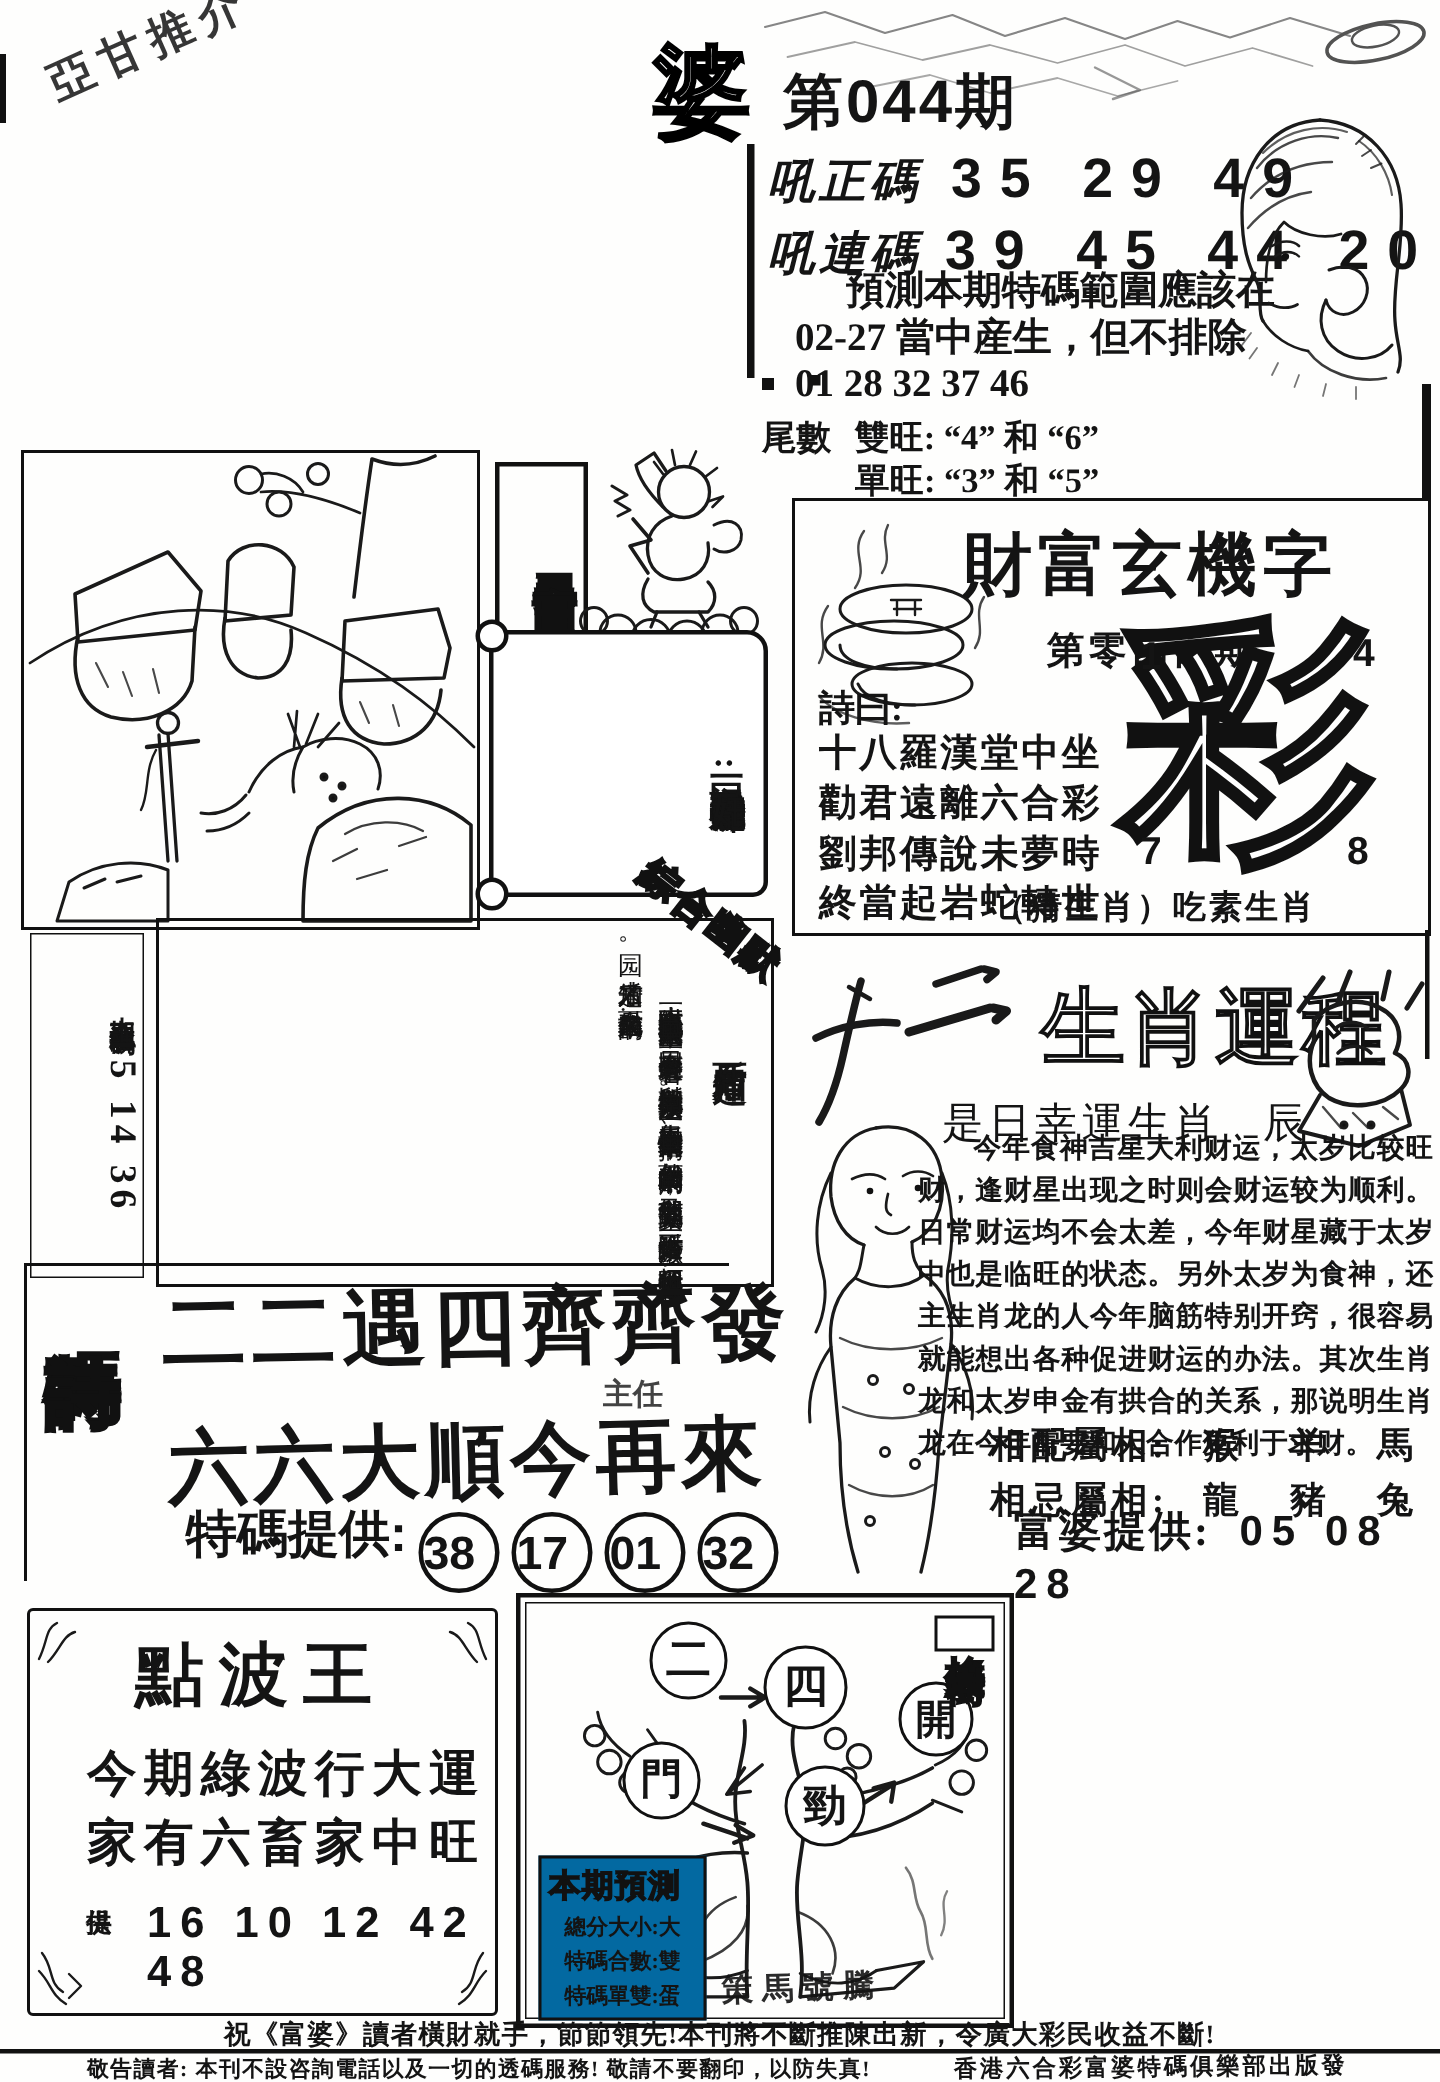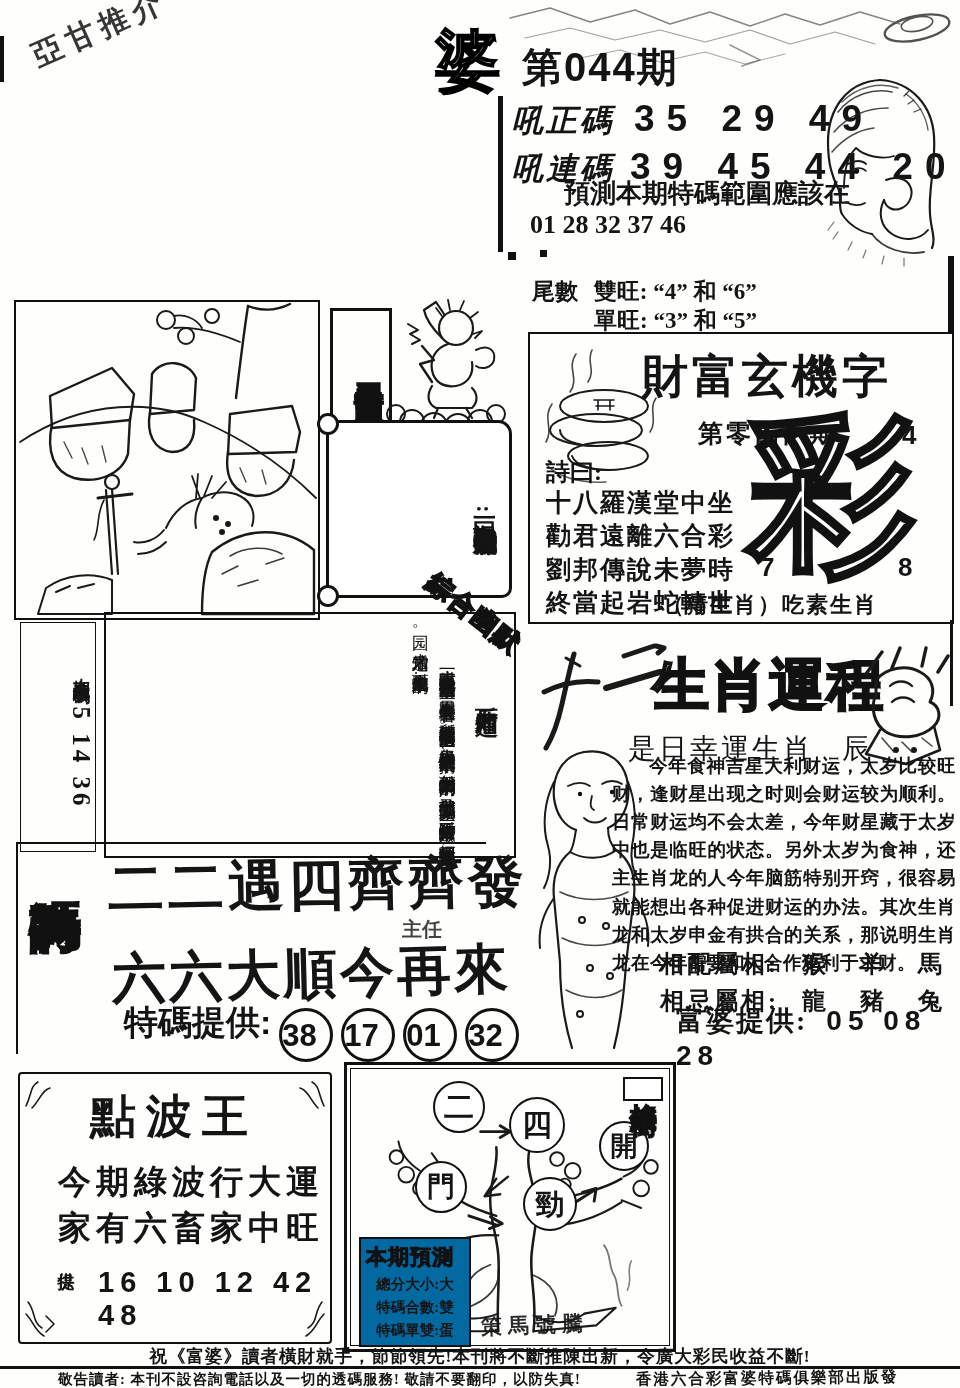--- a/index.html
+++ b/index.html
@@ -56,21 +56,21 @@
   .lucky-label { font-size:17px; font-weight:700; letter-spacing:2px; }
   .lucky-nums { font-size:25px; font-weight:900; margin-top:10px; letter-spacing:4px; }
   .humor-box { left:104px; top:612px; width:412px; height:246px; border:2.5px solid #111; padding:8px 10px; }
   .humor-stamp { left:418px; top:596px; transform:rotate(38deg); font-size:26px; font-weight:900;
                  color:#fff; -webkit-text-stroke:2px #111; letter-spacing:2px; }
   .humor-flow { width:100%; height:100%; line-height:1.58; }
   .humor-title { font-size:23px; font-weight:900; padding-top:66px; margin-left:8px; letter-spacing:2px; }
   .humor-text { font-size:17px; text-indent:2.1em; letter-spacing:.5px; }
 
   
-  .sx-title { left:653px; top:648px; font-size:56px; font-weight:700; letter-spacing:2px; color:#fff; -webkit-text-stroke:2.5px #111; }
+  .sx-title { left:694px; top:648px; font-size:56px; font-weight:400; letter-spacing:2px; color:#fff; -webkit-text-stroke:2.5px #111; }
   .sx-sub { left:628px; top:730px; font-size:28px; font-weight:400; letter-spacing:3px; }
   .sx-para { left:612px; top:752px; width:344px; font-size:18.5px; line-height:1.52; text-indent:2em;
              font-weight:600; letter-spacing:.5px; text-align:justify; }
   .sx-match { left:660px; top:946px; font-size:24px; font-weight:700; letter-spacing:3px; line-height:1.55; }
   .sx-provide { left:676px; top:1002px; font-size:28px; font-weight:700; letter-spacing:2px; }
   .sx-provide b { font-family:"Liberation Sans",sans-serif; letter-spacing:6px; font-weight:700; }
 
   
   .tms-frame { left:16px; top:842px; width:470px; height:212px; border-left:2.5px solid #111; border-top:2.5px solid #111; }
   .tms-label { left:28px; top:862px; font-size:50px; font-weight:900; line-height:1.12; color:#fff; -webkit-text-stroke:2.5px #111; }
@@ -134,20 +134,21 @@
   <span class="code-label">吼正碼</span>
   <span class="code-nums" style="margin-left:16px">35 29 49</span>
 </div>
 <div class="abs code-row" style="left:512px;top:146px;">
   <span class="code-label">吼連碼</span>
   <span class="code-nums" style="margin-left:12px">39 45 44 20</span>
 </div>
 
 <div class="abs pred" style="left:530px;top:178px;width:330px">
   <div style="padding-left:34px">預測本期特碼範圍應該在</div>
+  <div>02-27 當中産生，但不排除</div>
   <div>01 28 32 37 46</div>
 </div>
 
 <svg class="abs" style="left:808px;top:72px;width:142px;height:198px" viewBox="0 0 142 198">
   <path d="M72,8 C38,10 20,38 20,70 C20,92 24,104 30,116 C34,124 30,136 34,142" style="stroke-width:2.2"></path>
   <path d="M72,8 C104,10 124,34 126,64 C128,92 120,118 122,142 C123,158 128,166 124,176" style="stroke-width:2.2"></path>
   <path d="M30,40 C44,22 66,16 84,20 M26,60 C40,44 58,36 80,36 M24,80 C36,66 50,58 66,56" style="stroke-width:1.6;opacity:.8"></path>
   <path d="M34,30 C50,14 72,10 90,16 M98,22 C110,30 118,44 120,58" style="stroke-width:1.4;opacity:.7"></path>
   <path d="M36,116 C36,96 40,84 48,76 C56,84 74,88 86,84" style="stroke-width:1.8"></path>
   <path d="M40,92 C46,88 54,88 58,92" style="stroke-width:1.8"></path>
@@ -161,21 +162,21 @@
   <path d="M100,32 l6,-4 M106,40 l7,-3 M96,24 l5,-5" style="stroke-width:1.3;opacity:.8"></path>
   <path d="M26,150 l-6,8 M30,160 l-5,7 M44,170 l-4,8 M58,178 l-3,8 M76,184 l-2,8 M96,186 l0,8" style="stroke-width:1.2;opacity:.6"></path>
 </svg>
 
 <div class="sq" style="left:948px;top:256px;width:6px;height:76px"></div>
 <div class="sq" style="left:950px;top:620px;width:3px;height:86px"></div>
 <div class="sq" style="left:508px;top:252px;width:8px;height:8px"></div>
 <div class="sq" style="left:540px;top:250px;width:7px;height:7px"></div>
 <div class="sq" style="left:0px;top:36px;width:4px;height:46px"></div>
 
-<div class="abs weishu" style="left:532px;top:278px">
+<div class="abs weishu" style="left:508px;top:278px">
   <div>
     <span>尾數</span>
     <span style="margin-left:10px">雙旺: “4” 和 “6”</span>
   </div>
   <div style="padding-left:62px">單旺: “3” 和 “5”</div>
 </div>
 
 <div class="abs xuanji">
   <svg class="abs" style="left:6px;top:10px;width:132px;height:146px" viewBox="0 0 132 146">
     <path d="M40,10 C30,24 44,34 34,48 M56,6 C50,18 60,26 52,38" style="stroke-width:1.6;opacity:.8"></path>

